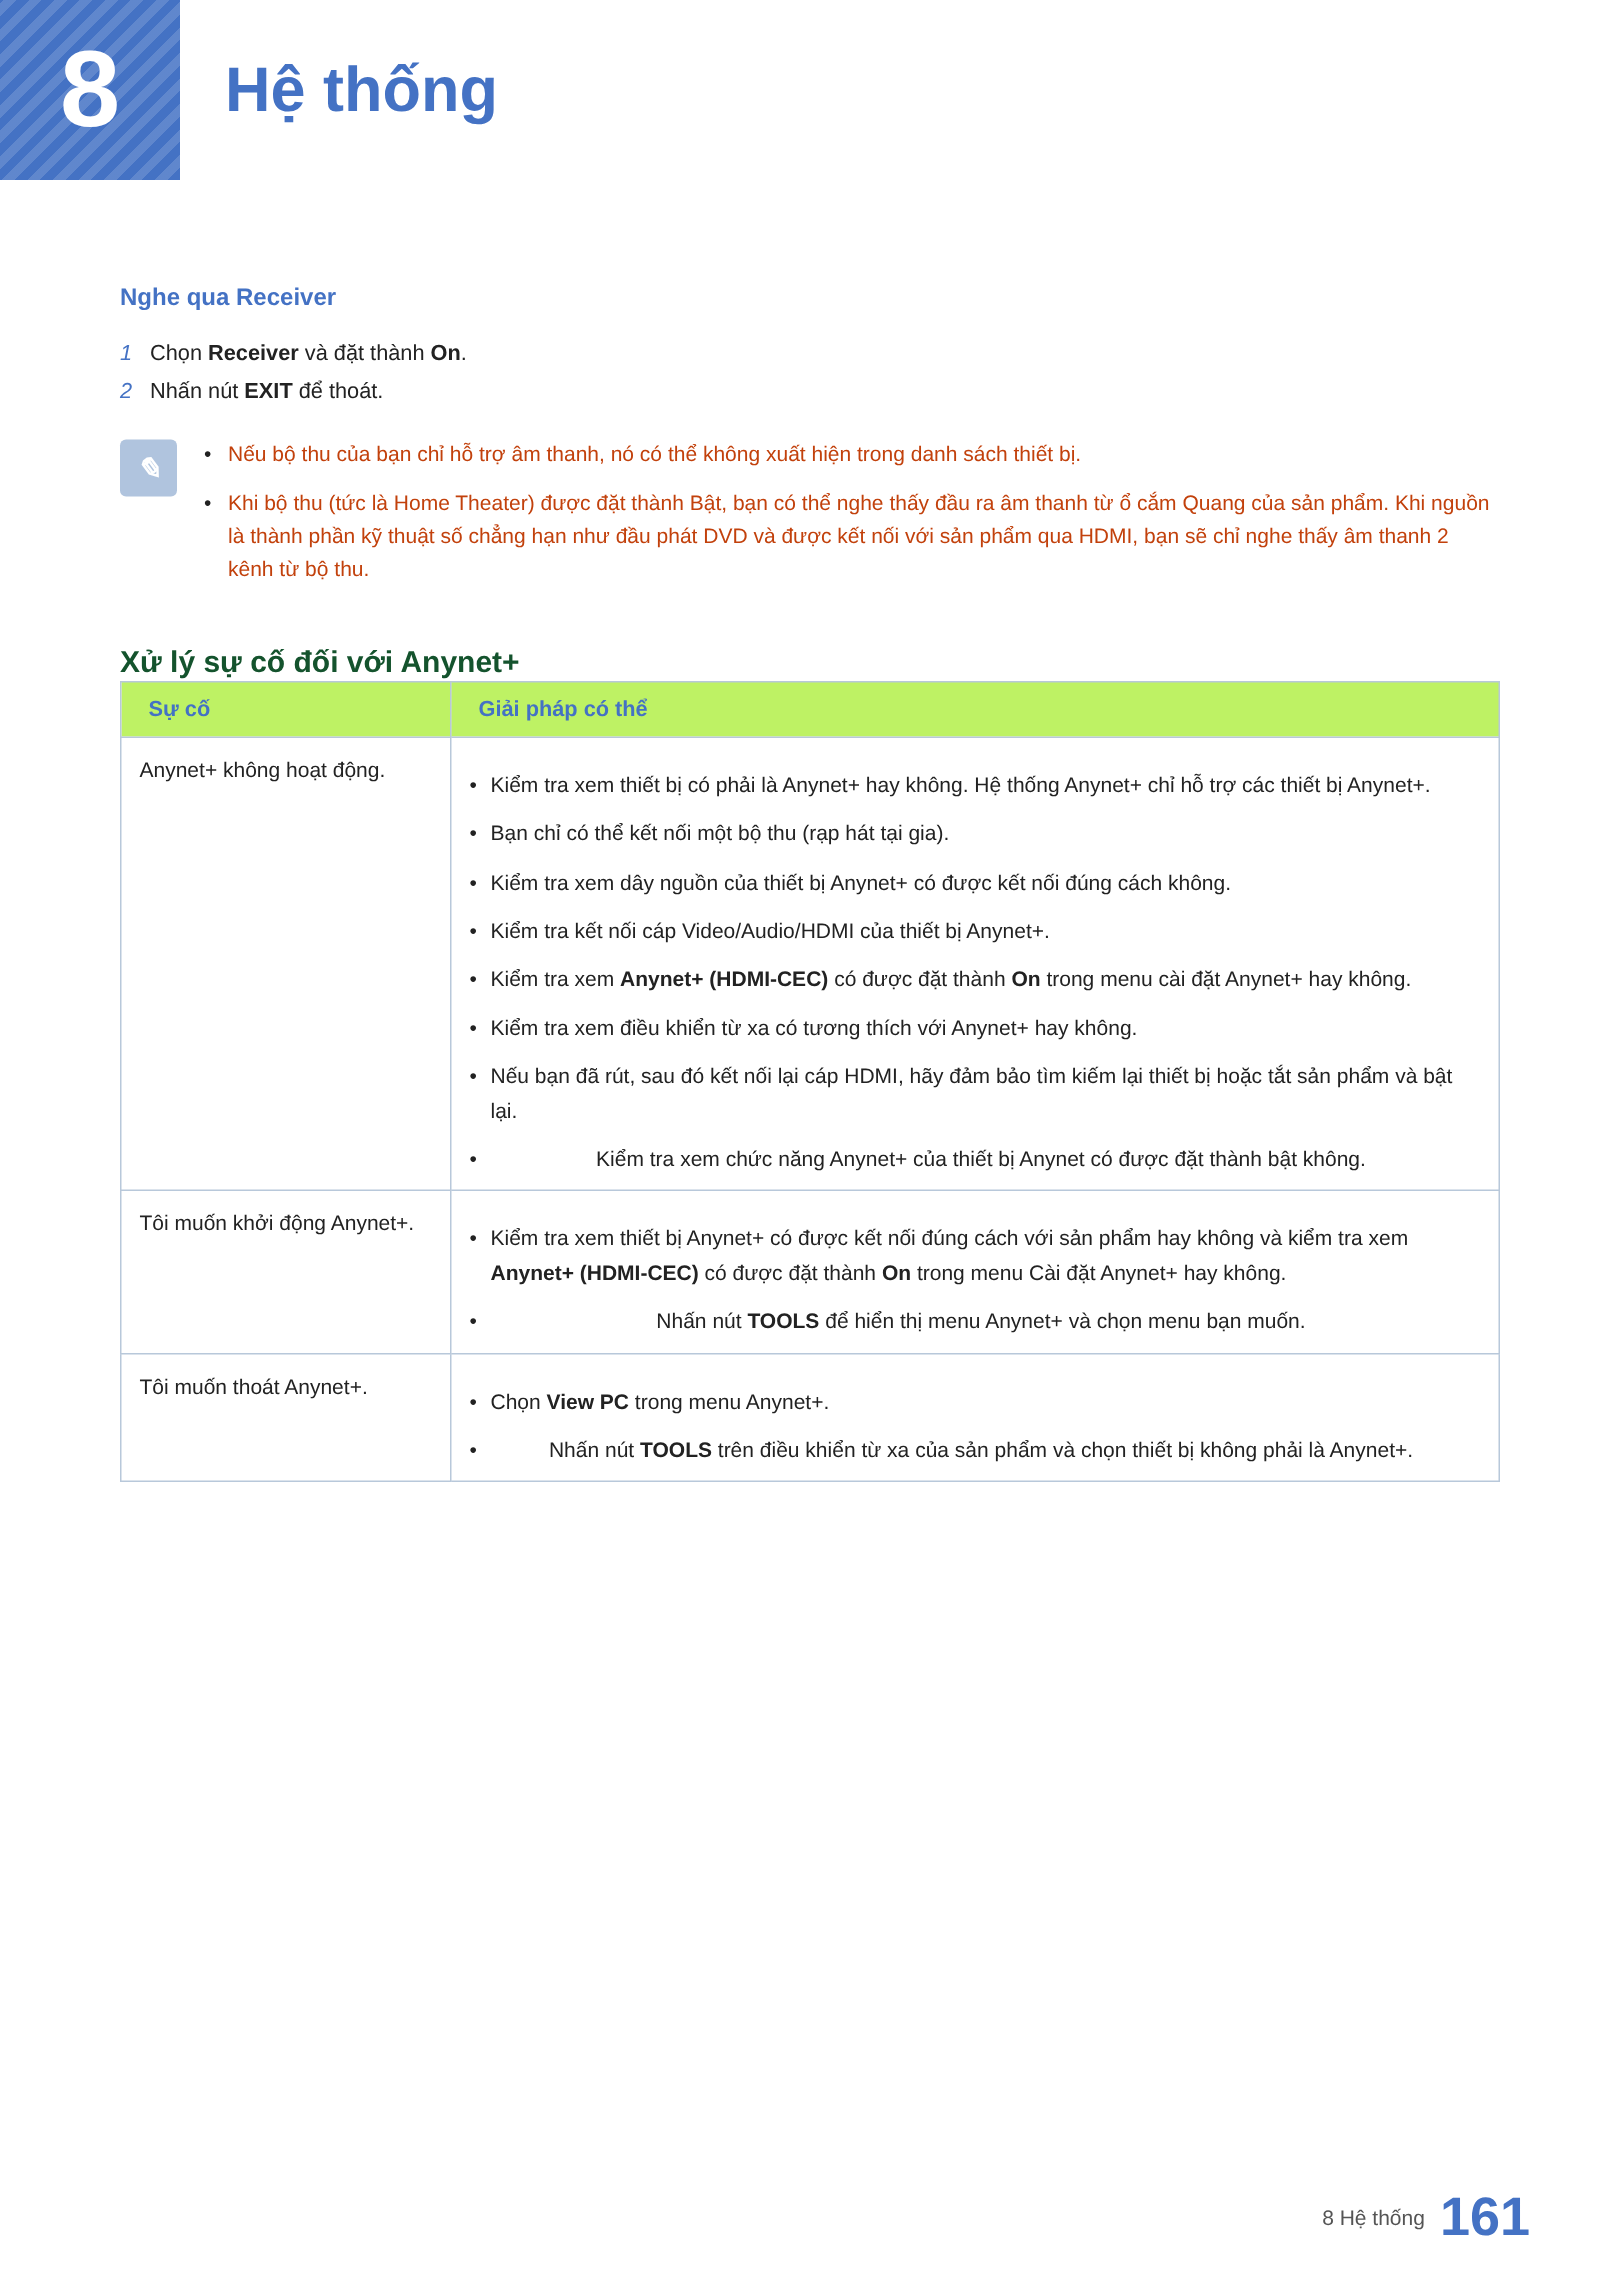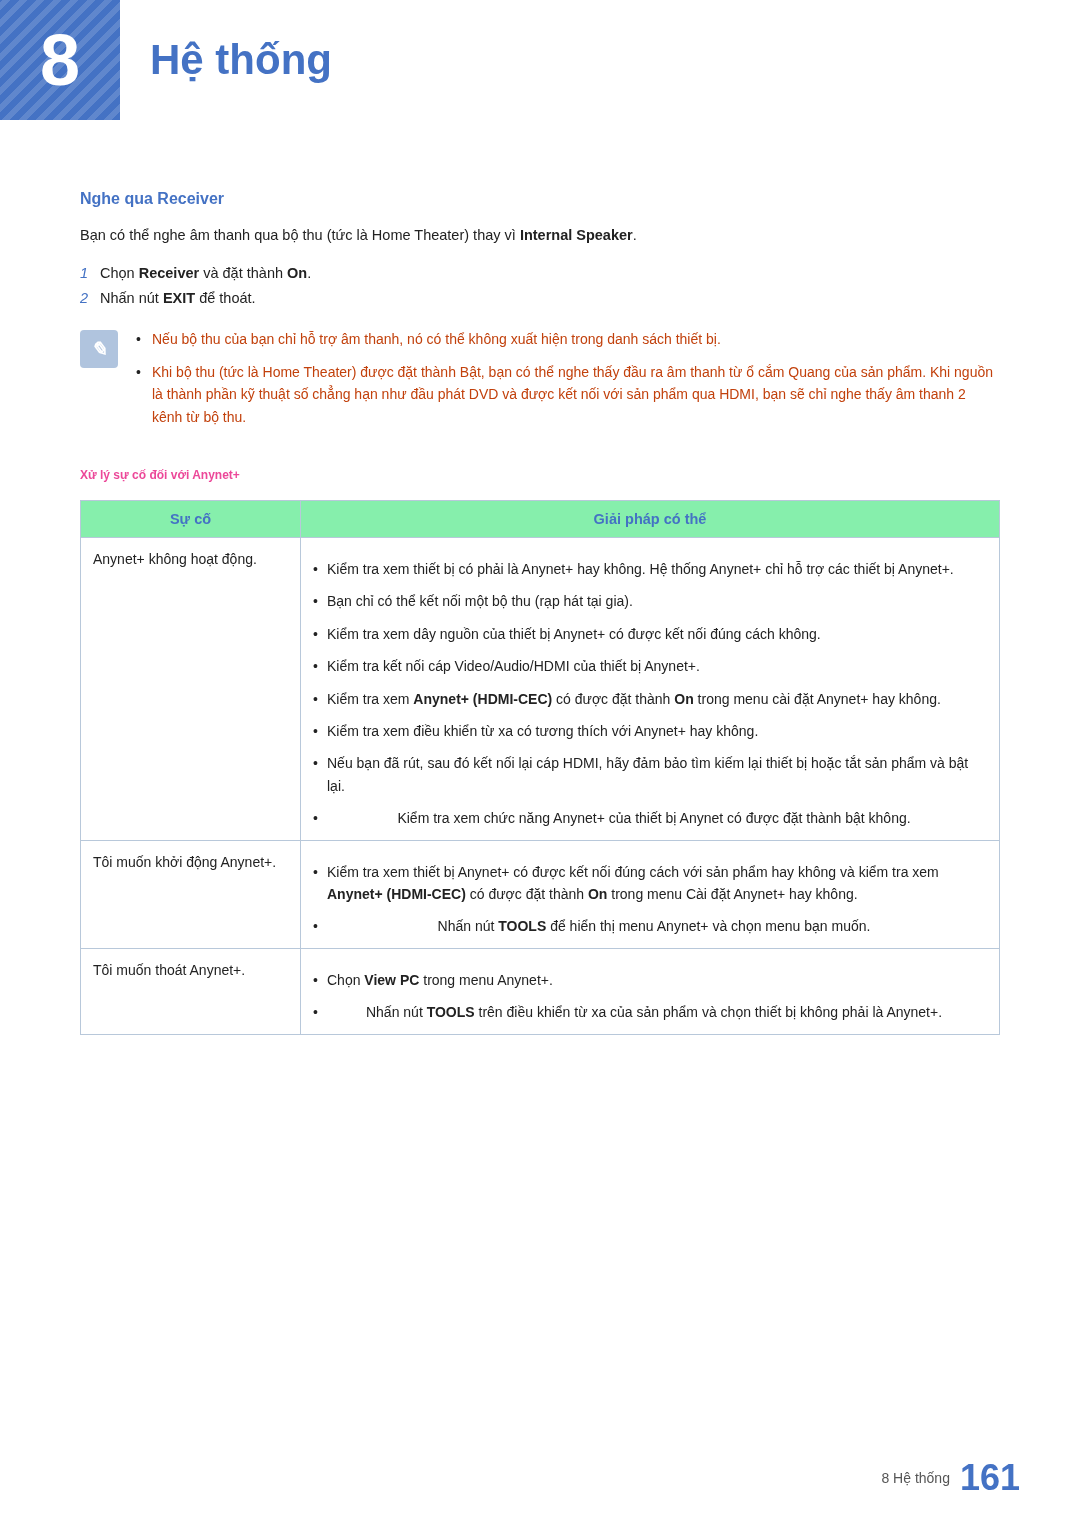--- a/index.html
+++ b/index.html
@@ -137,40 +137,39 @@
       position: relative;
       margin-bottom: 10px;
     }
     .note-bullets li::before {
       content: '•';
       position: absolute;
       left: 0;
       color: #222;
     }
     .section-heading2 {
-      font-size: 12px;
-      font-weight: bold;
-      color: #ec4899;
+      font-size: 20px;
+      font-weight: bold;
+      color: #14532d;
       margin-top: 30px;
-      margin-bottom: 18px;
     }
     
     .trouble-table {
       width: 100%;
       border-collapse: collapse;
       margin-bottom: 30px;
     }
     .trouble-table th {
-      background: #86efac;
+      background: #bef264;
       color: #4472C4;
       font-size: 14.5px;
       font-weight: bold;
       padding: 10px 18px;
       border: 1px solid #b8c8da;
-      text-align: center;
+      text-align: left;
     }
     .trouble-table td {
       font-size: 14px;
       color: #222;
       padding: 10px 18px;
       border: 1px solid #b8c8da;
       vertical-align: top;
       line-height: 1.6;
     }
     .trouble-table td:first-child {
@@ -234,23 +233,20 @@
     <div class="chapter-number-block">
       <span class="chapter-number">8</span>
     </div>
     <span class="chapter-title">Hệ thống</span>
   </div>
 
   <div class="content-area">
 
     <p class="section-heading">Nghe qua Receiver</p>
 
-    <p class="body-text">
-      <span>Bạn có thể nghe âm thanh qua bộ thu (tức là Home Theater) thay vì </span><b>Internal Speaker</b><span>.</span>
-    </p>
 
     <ol class="numbered-list">
       <li>
         <span class="li-num">1</span>
         <span class="li-text">Chọn <b>Receiver</b> và đặt thành <b>On</b>.</span>
       </li>
       <li>
         <span class="li-num">2</span>
         <span class="li-text">Nhấn nút <b>EXIT</b> để thoát.</span>
       </li>

